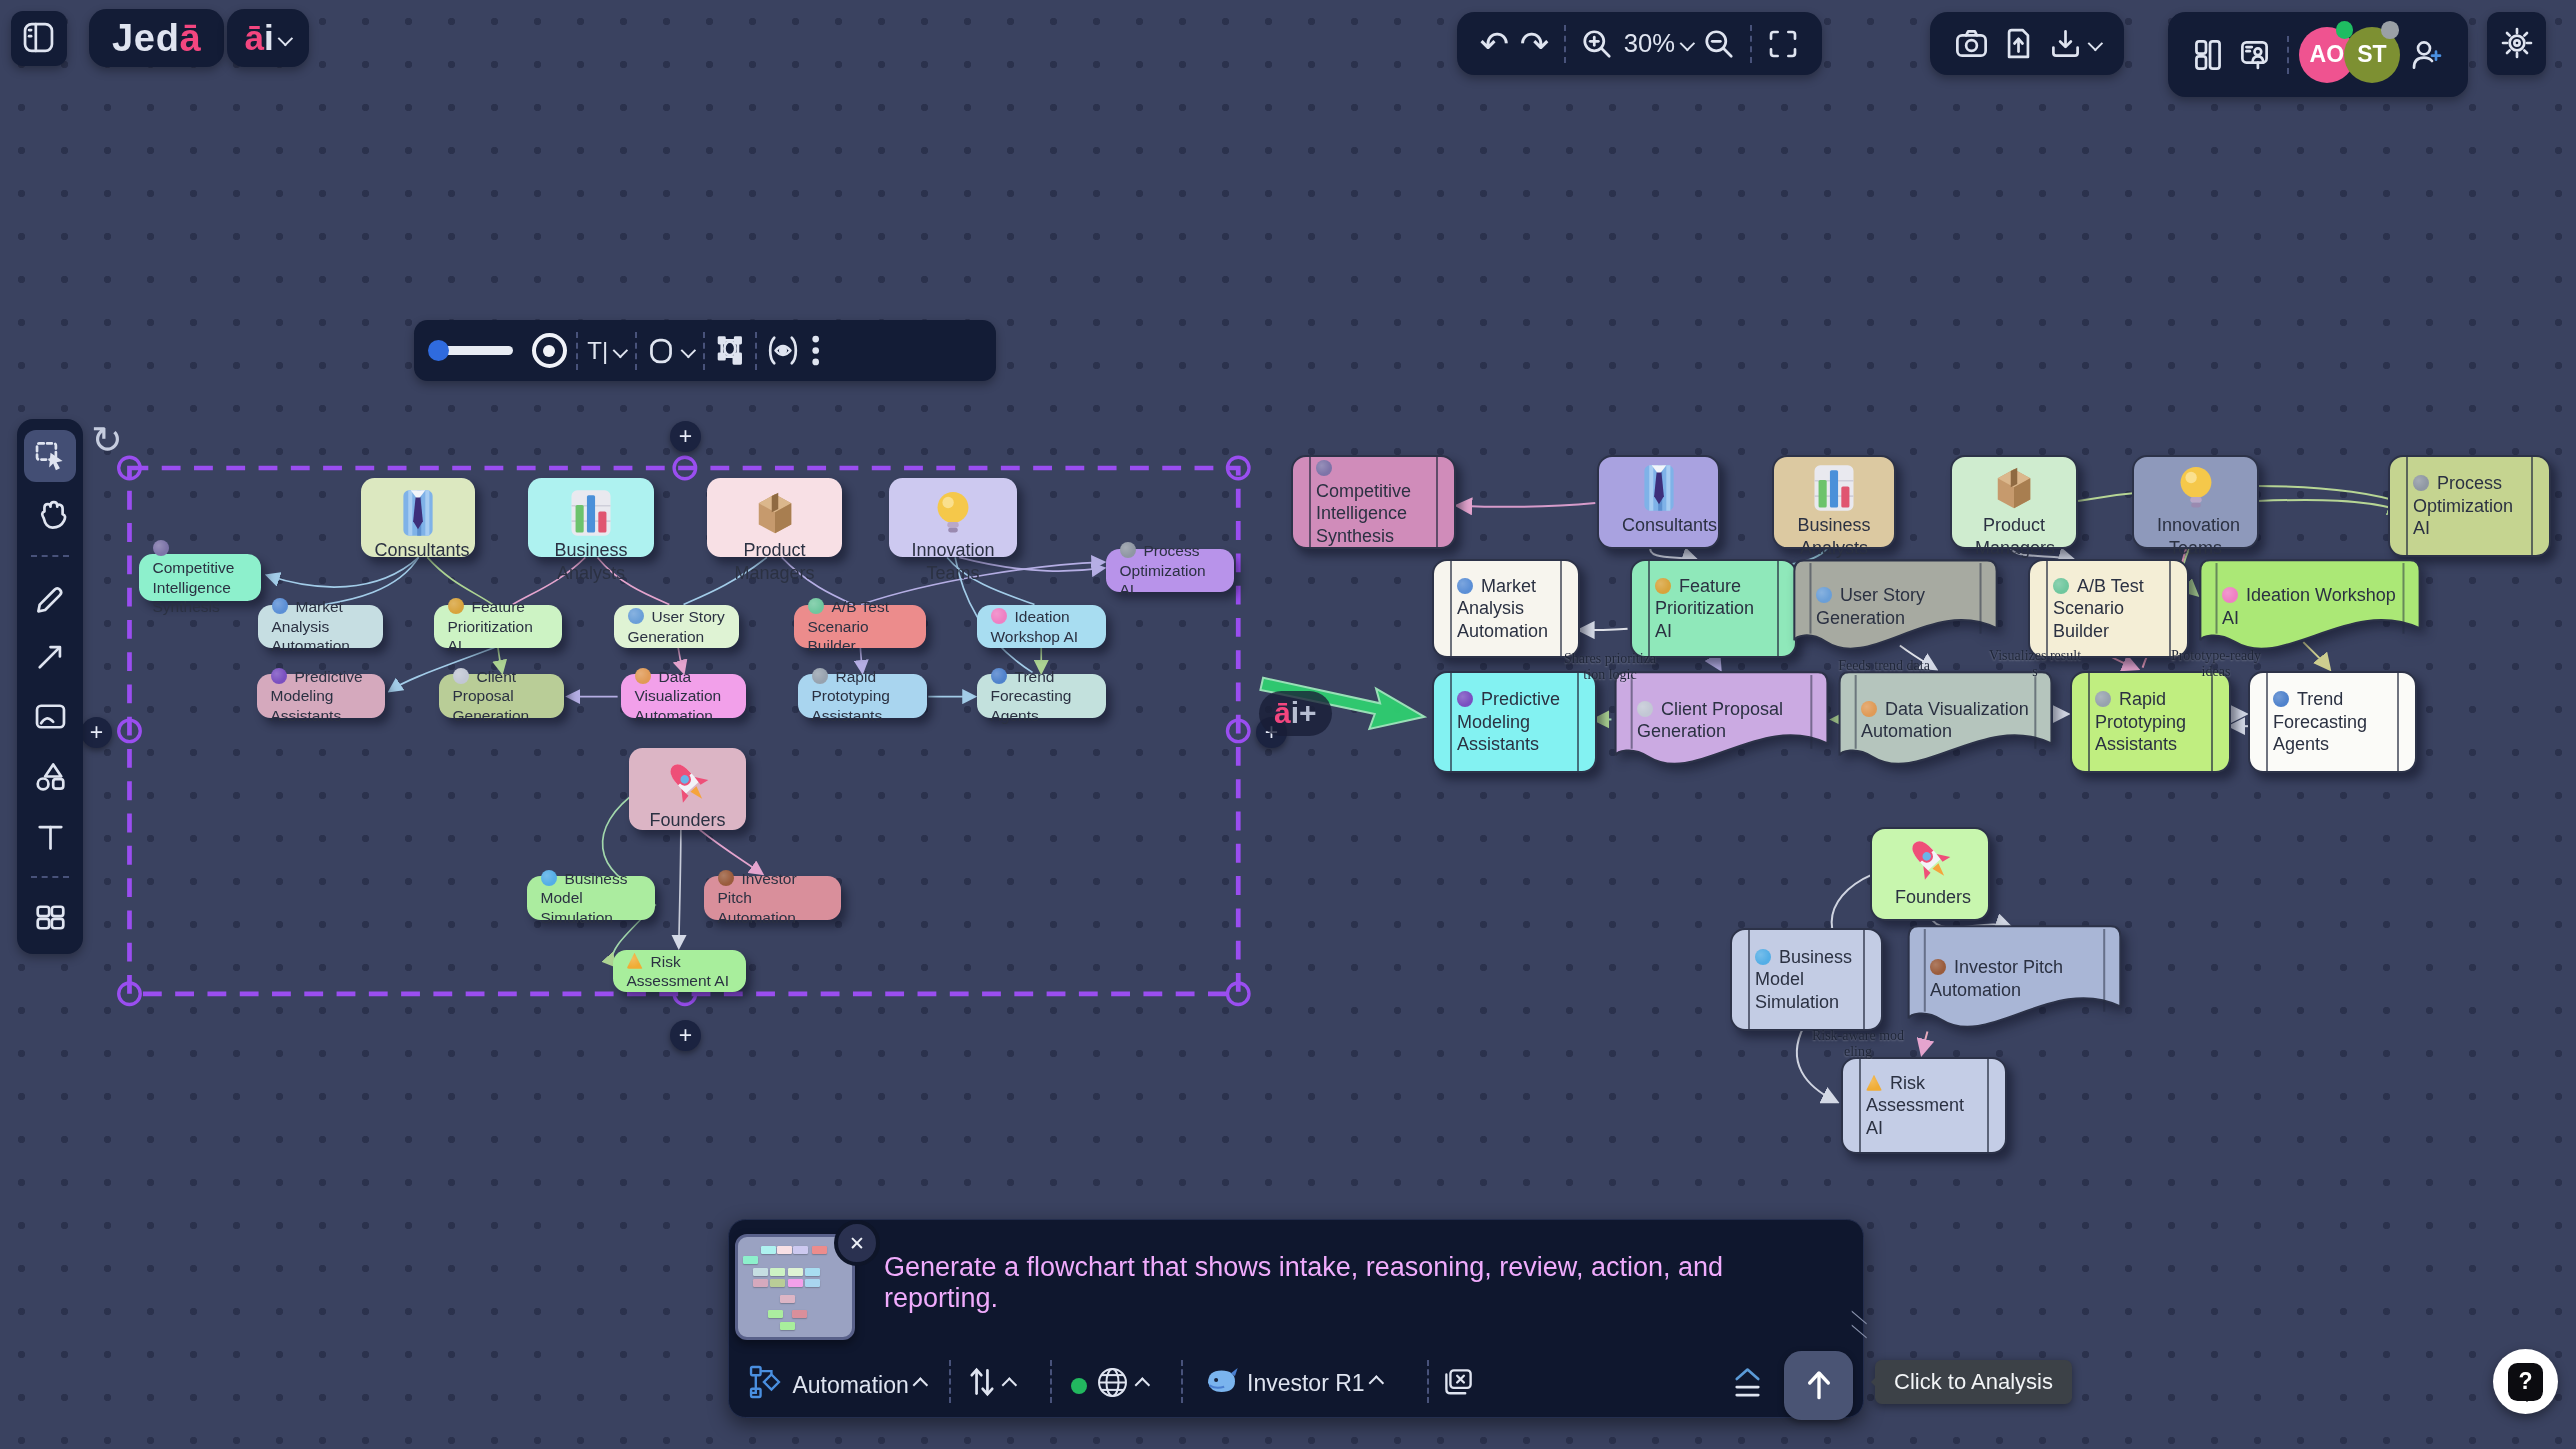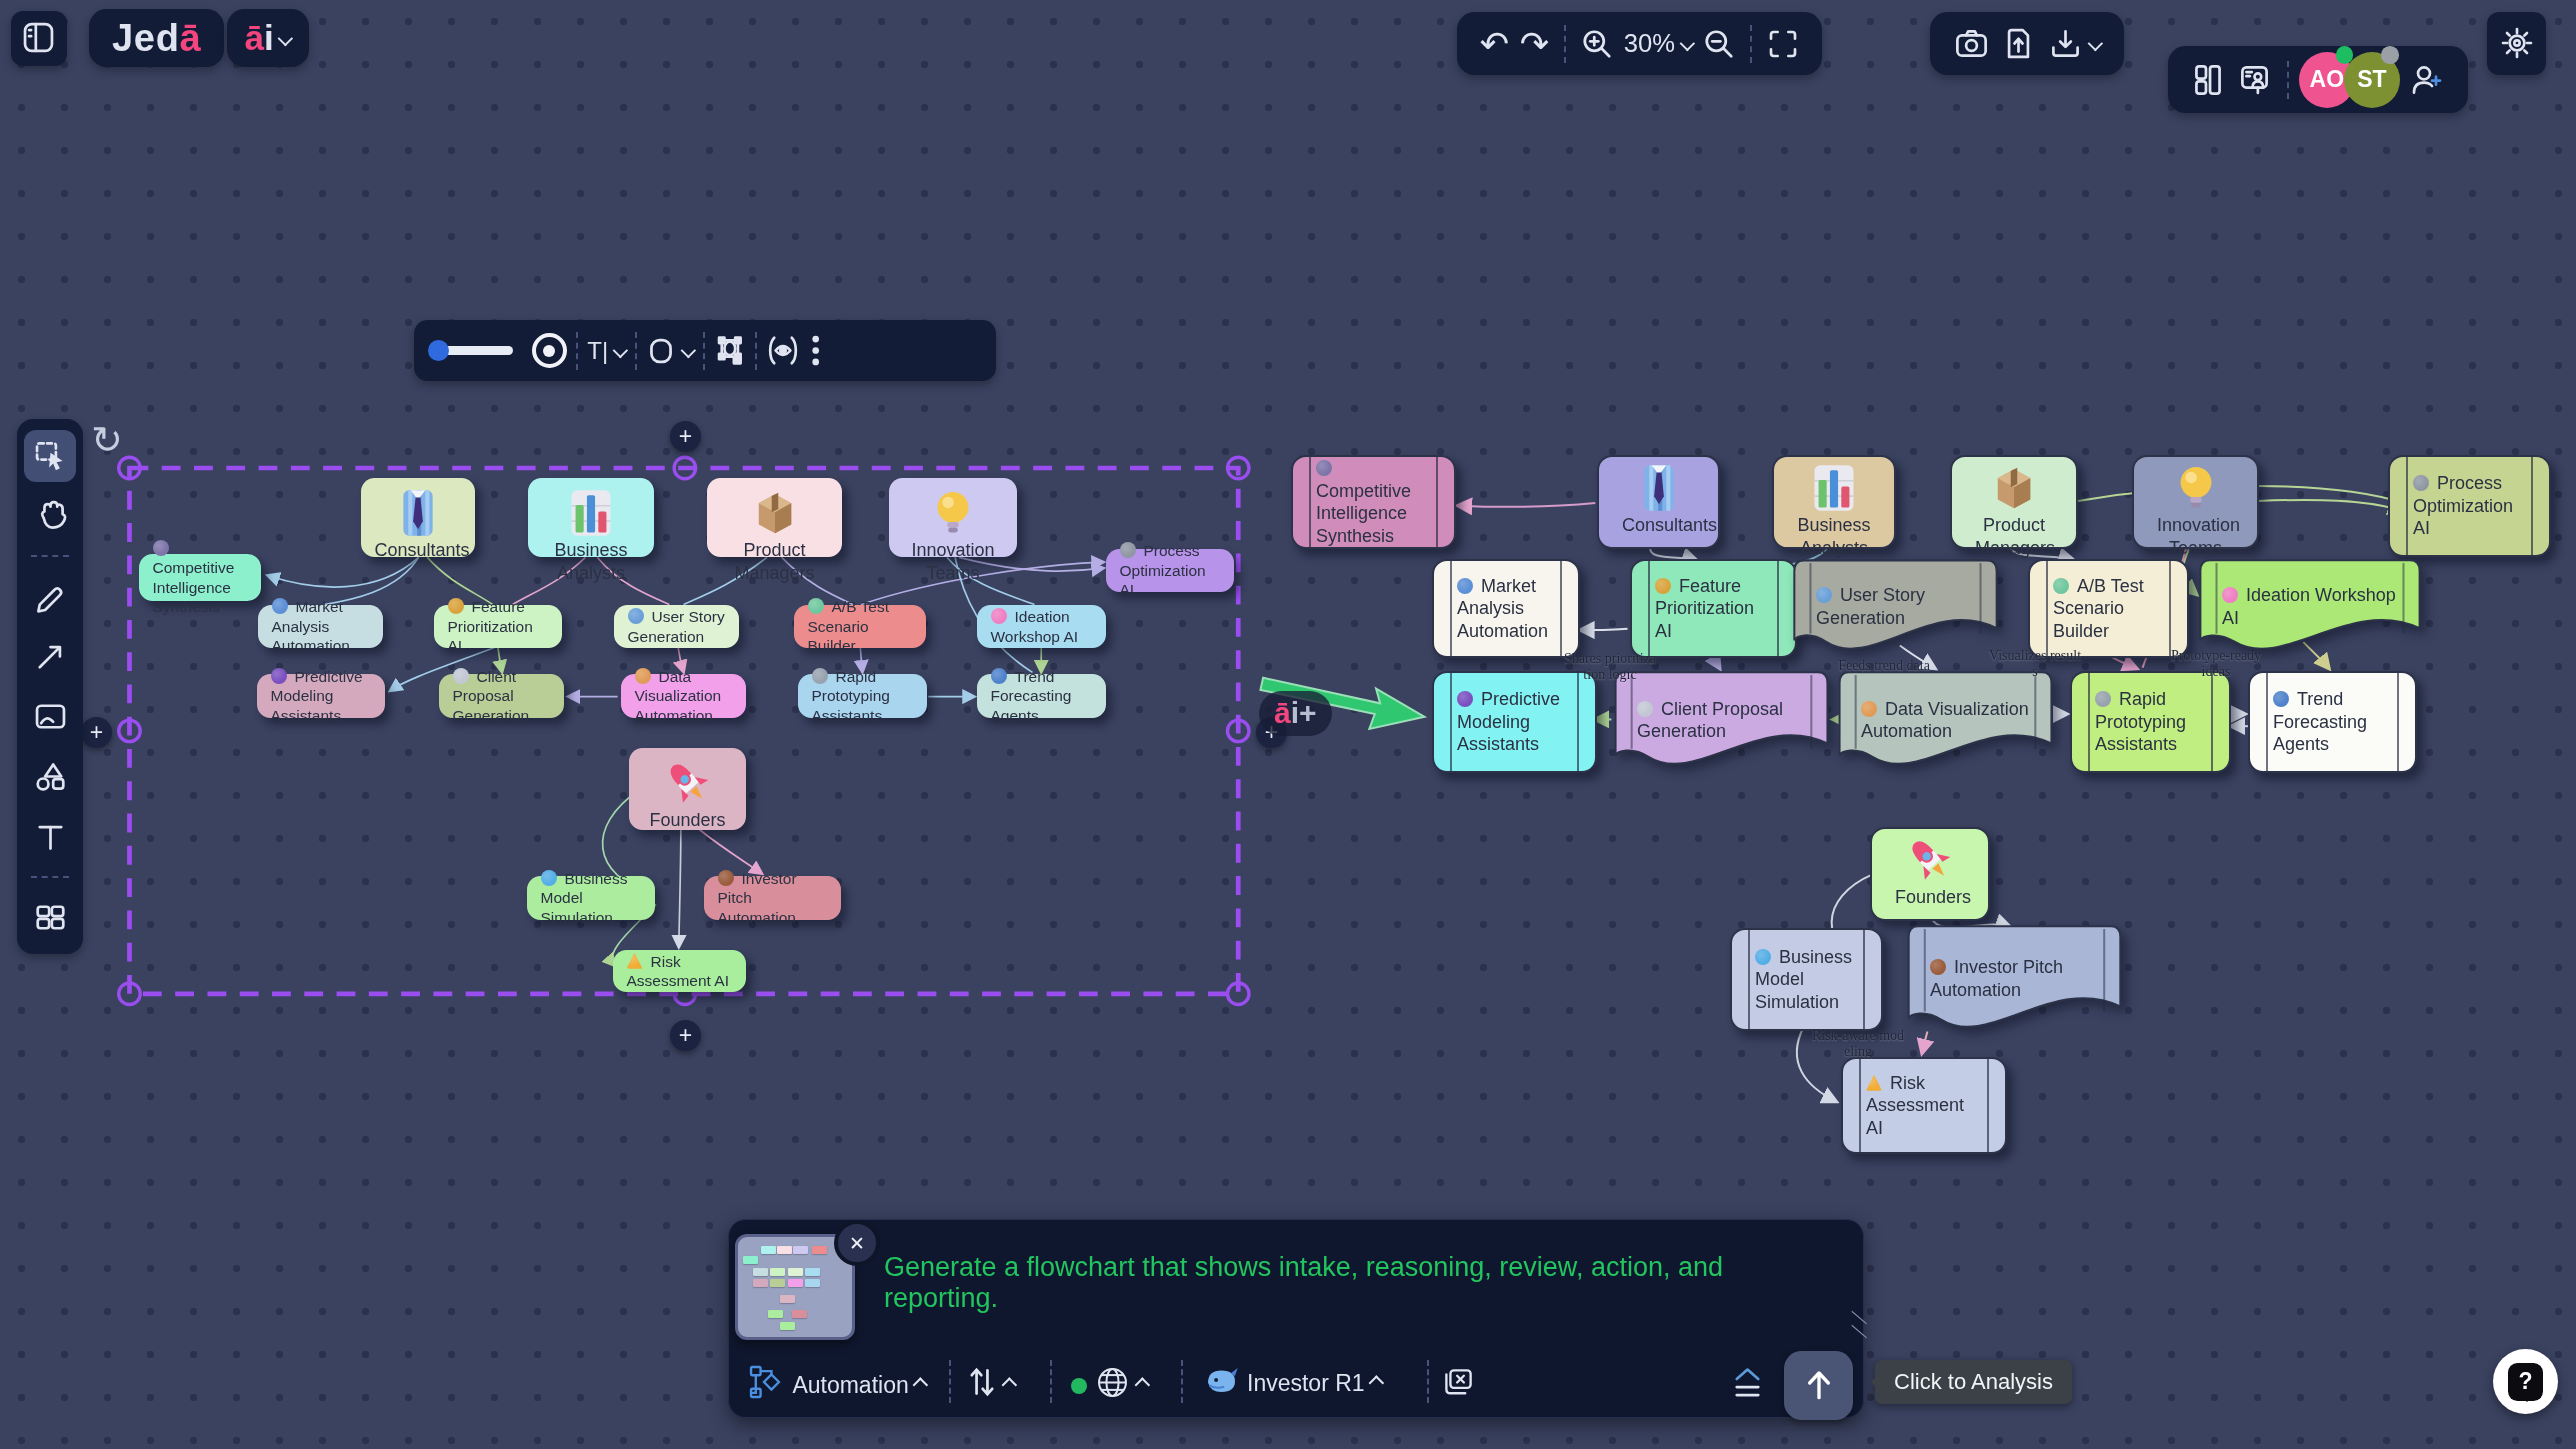--- a/index.html
+++ b/index.html
@@ -49,21 +49,21 @@
   .mini{display:inline-block;width:16px;height:16px;border-radius:50%;margin-right:8px;vertical-align:-2px;}
   .mini.tri{border-radius:2px;clip-path:polygon(50% 0,100% 100%,0 100%);}
   .edge-label{position:absolute;transform:translateX(-50%);font-family:"Liberation Serif",serif;
     font-size:14px;color:#1f2638;text-align:center;white-space:pre-line;text-shadow:0 0.7px 2px rgba(255,255,255,.28);}
   
   .plusbtn{position:absolute;width:31px;height:31px;border-radius:50%;background:#1b2340;color:#e8ecf8;
     display:flex;align-items:center;justify-content:center;font-size:23px;box-shadow:0 2.7px 6.7px rgba(0,0,0,.4);}
   
   #prompt-bar{position:absolute;left:728px;top:1219px;width:1134px;height:197px;background:#0f172e;
     border:1.3px solid #242e4e;border-radius:17.5px;box-shadow:0 6.7px 20px rgba(0,0,0,.45);}
-  #prompt-text{position:absolute;left:884px;top:1252px;width:901px;font-size:27px;color:#22c55e;}
+  #prompt-text{position:absolute;left:884px;top:1252px;width:901px;font-size:27px;color:#f0abfc;}
   .ptool{position:absolute;display:flex;align-items:center;color:#dfe4f0;font-size:23px;}
   #thumb{position:absolute;left:735px;top:1234px;width:114px;height:100px;border-radius:12px;
     background:#9aa2c2;border:3.4px solid #59618a;box-shadow:0 4px 9.4px rgba(0,0,0,.4);overflow:hidden;}
   #thumb-close{position:absolute;left:834px;top:1220px;width:38px;height:38px;border-radius:50%;
     background:#2a3150;border:4.7px solid #0e1528;color:#eef1f8;display:flex;align-items:center;justify-content:center;font-size:19px;}
   #submit-btn{position:absolute;left:1784px;top:1351px;width:69px;height:69px;border-radius:17.5px;background:#4a5474;
     display:flex;align-items:center;justify-content:center;box-shadow:0 2.7px 6.7px rgba(0,0,0,.35);}
   #tooltip{position:absolute;left:1875px;top:1360px;height:44px;padding:0 19px;background:#3c4147;border-radius:6.7px;
     color:#f2f4f6;font-size:22px;display:flex;align-items:center;box-shadow:0 2.7px 8px rgba(0,0,0,.4);}
   #tooltip::before{content:"";position:absolute;left:-12px;top:13.5px;border:8.7px solid transparent;border-right-color:#3c4147;}
@@ -563,21 +563,21 @@
   </div>
   <div class="iconbtn" style="width:65px;">
     <svg width="35" height="35" viewBox="0 0 52 52">
         <line x1="26" y1="8" x2="26" y2="30"></line>
         <path d="M18 23 L26 31 L34 23"></path>
         <path d="M8 32 V40 Q8 44 12 44 H40 Q44 44 44 40 V32"></path>
       </svg>
     <span class="chev"></span>
   </div>
 </div>
-<div class="pill" style="left:2168px;top:12px;height:63px;padding:2px 16px;margin-top:34px;">
+<div class="pill" style="left:2168px;top:12px;height:63px;padding:11px 16px;">
   <div class="iconbtn" style="width:47px;">
     <svg width="34" height="34" viewBox="0 0 50 50">
         <rect x="8" y="5" width="14" height="18" rx="4"></rect>
         <rect x="8" y="27" width="14" height="18" rx="4"></rect>
         <rect x="28" y="5" width="14" height="40" rx="4"></rect>
       </svg>
   </div>
   <div class="iconbtn" style="width:47px;">
     <svg width="35" height="35" viewBox="0 0 52 52">
         <rect x="8" y="8" width="36" height="30" rx="6"></rect>

